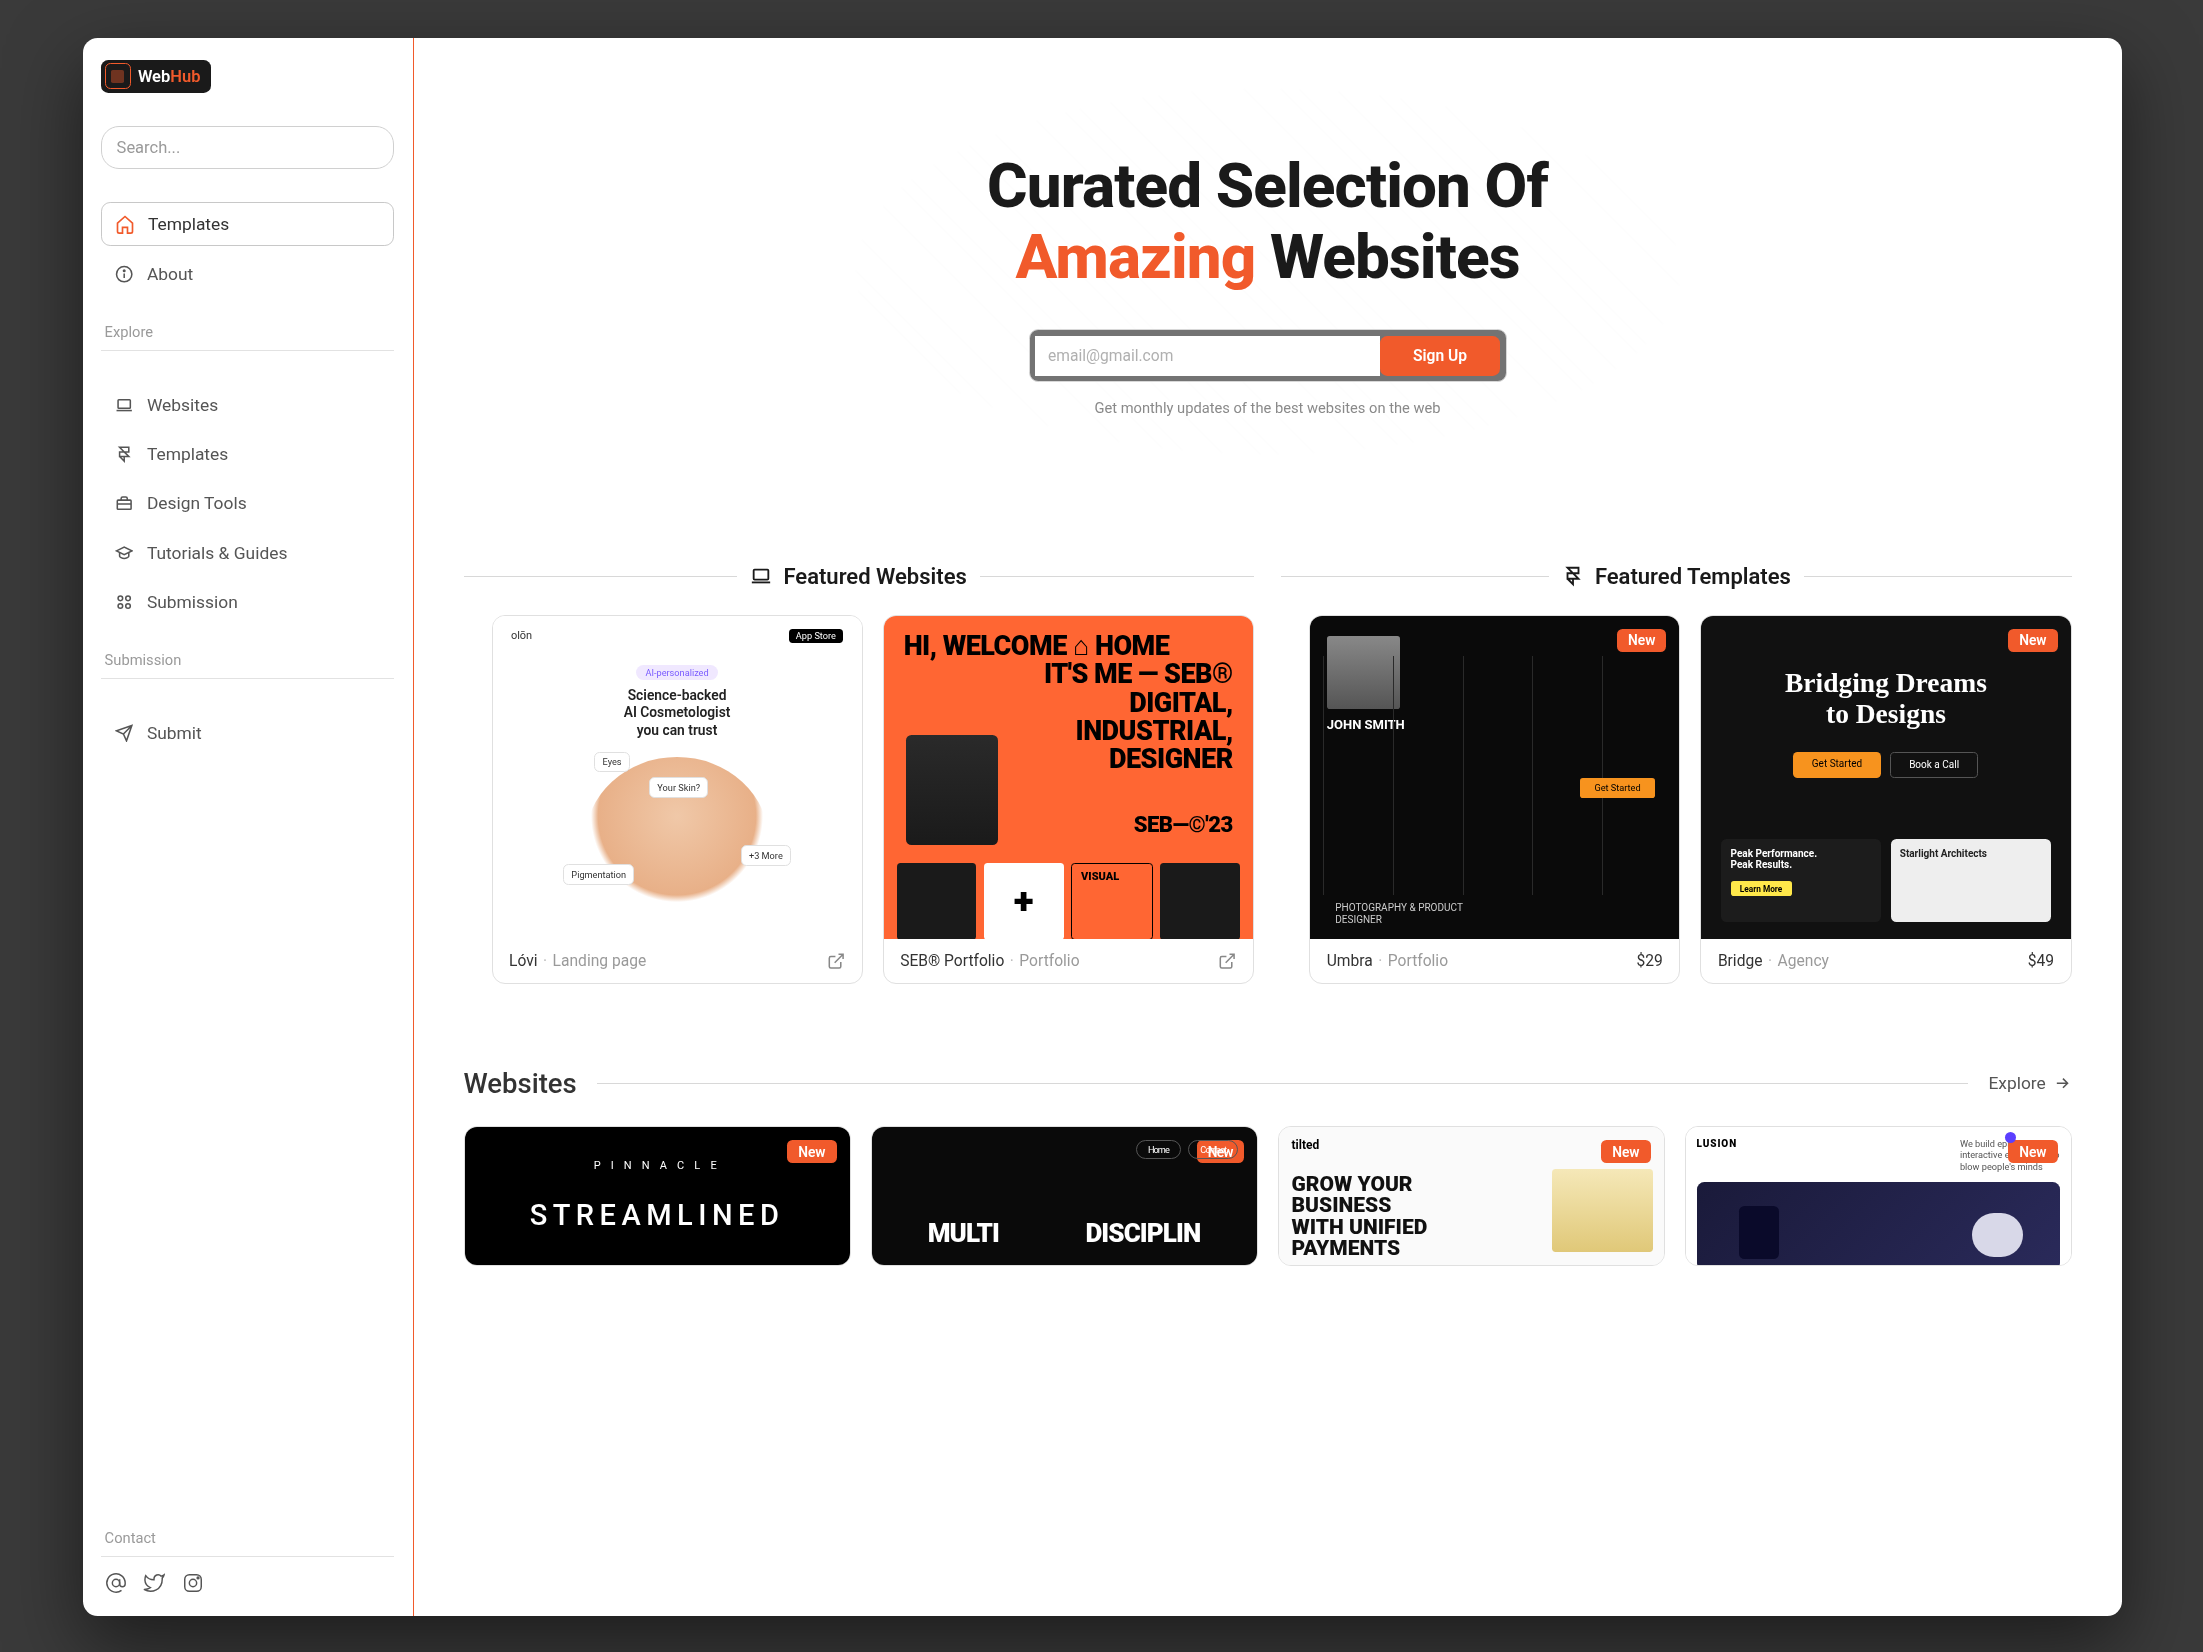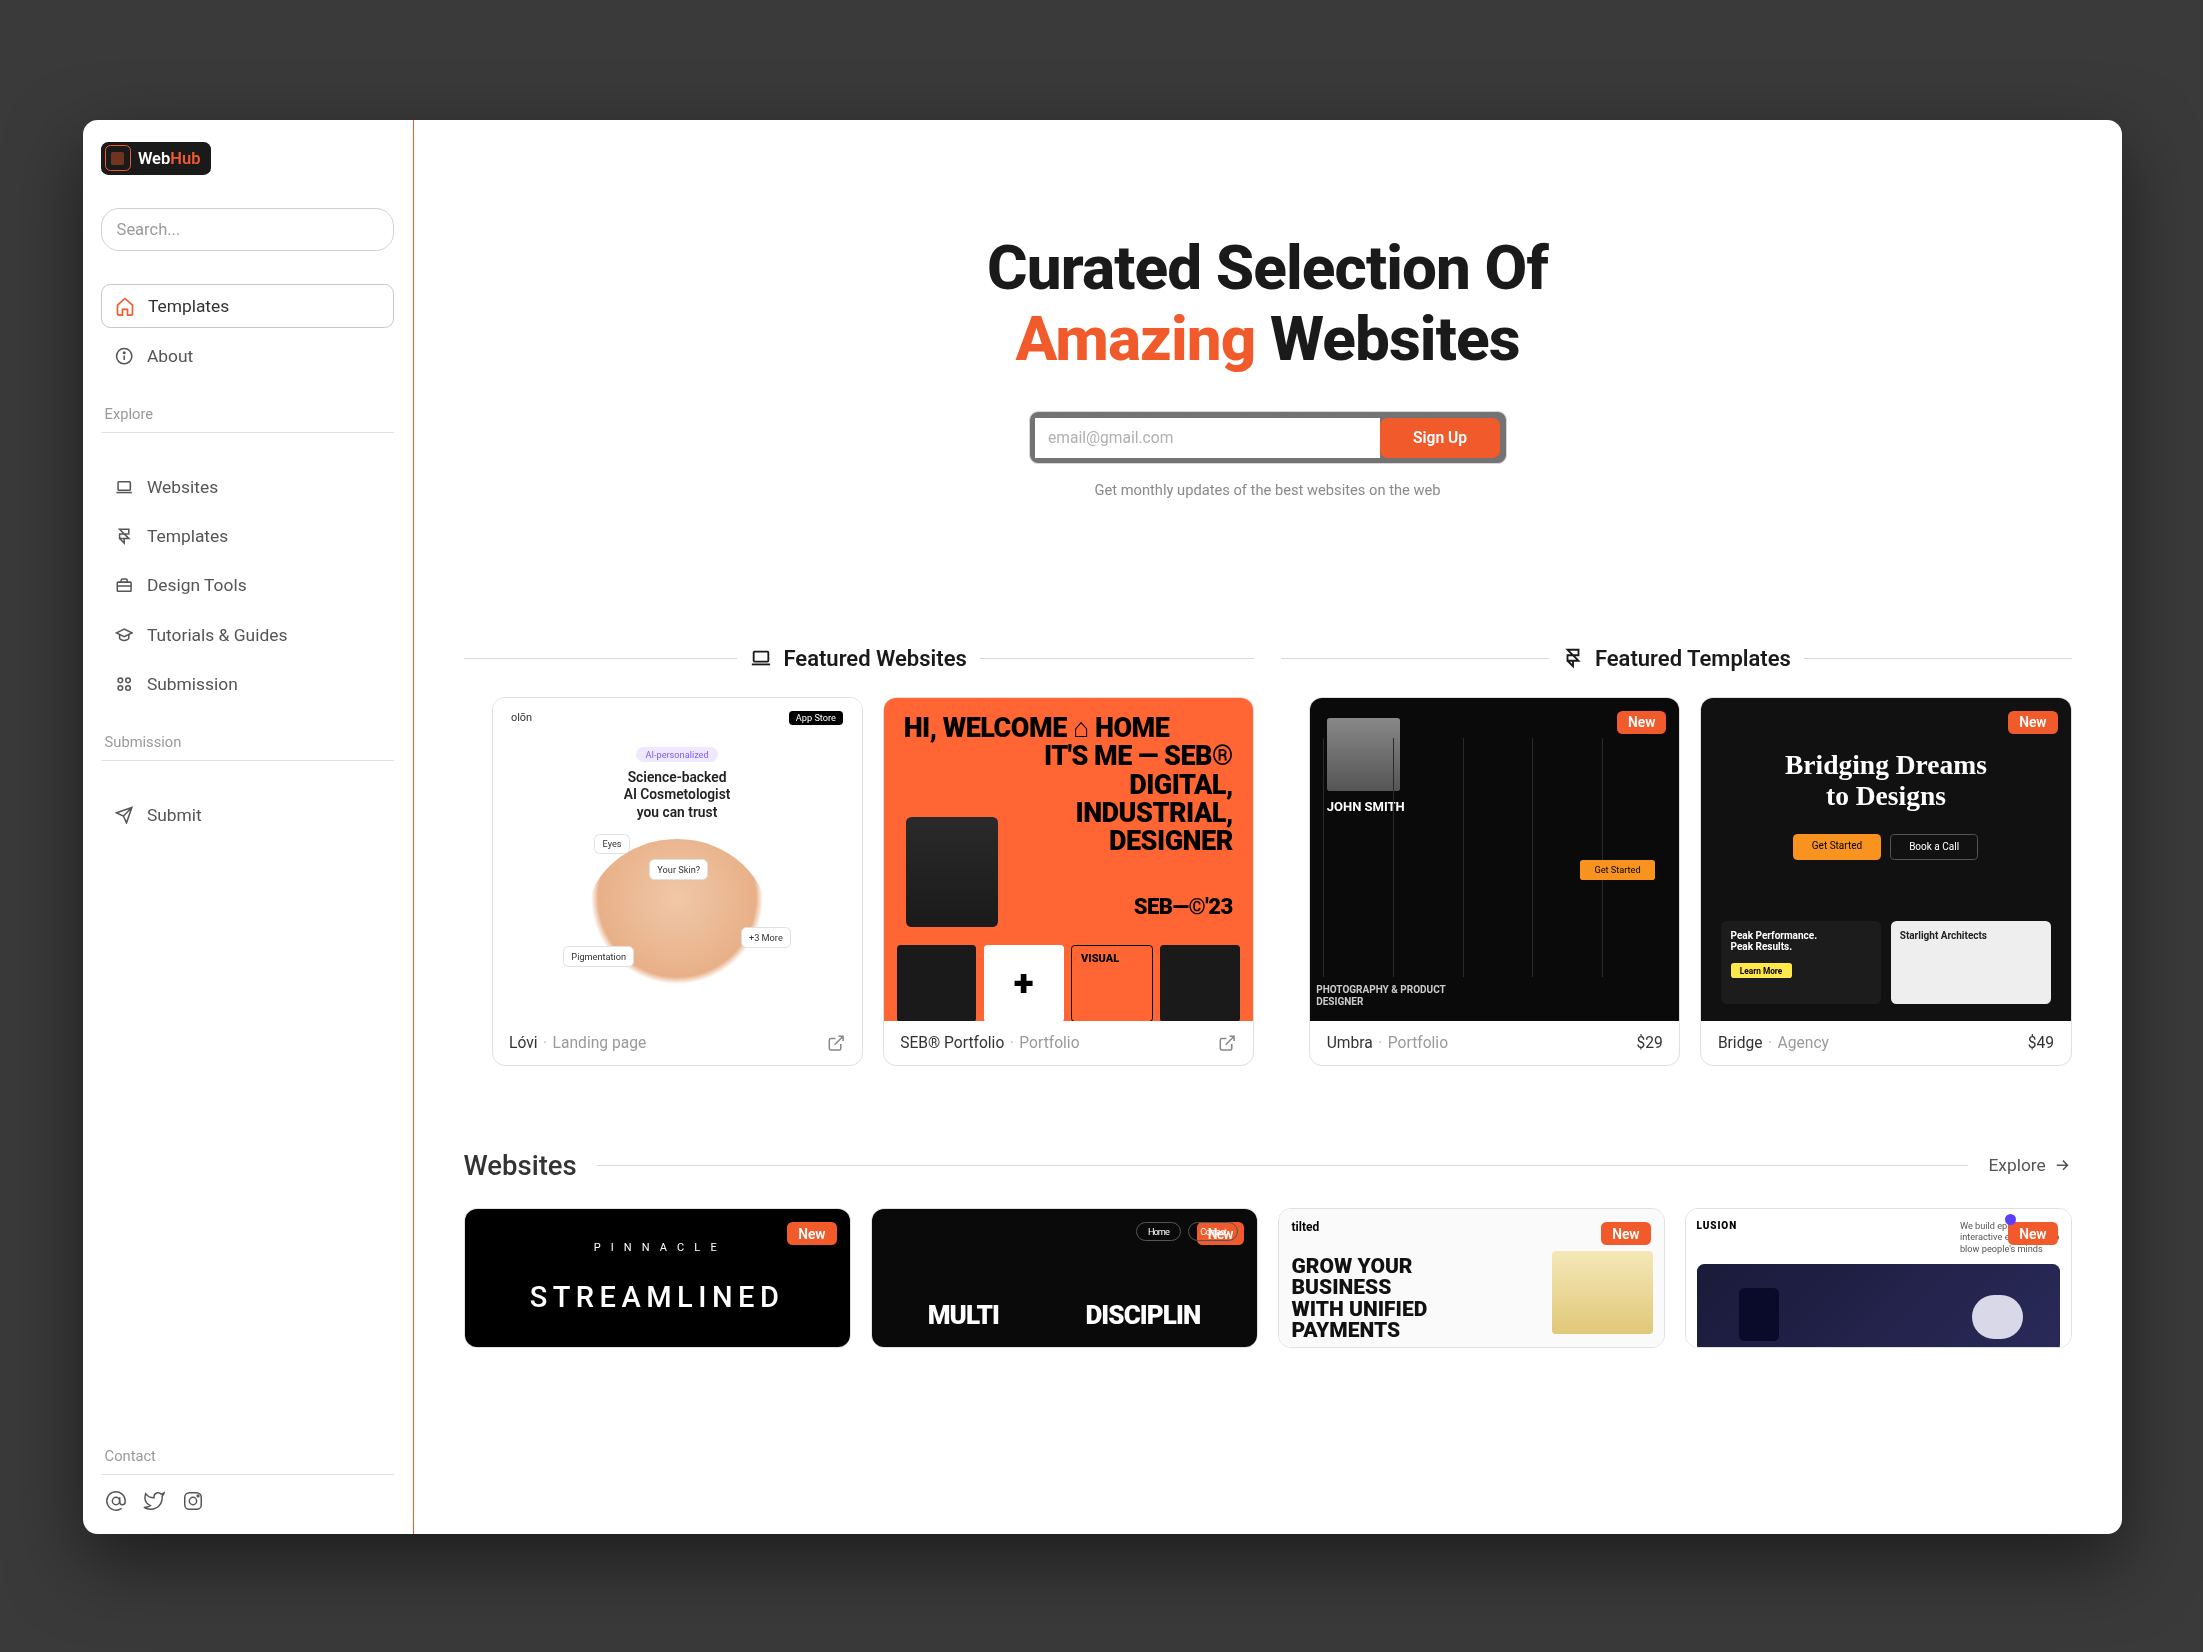--- a/index.html
+++ b/index.html
@@ -1,17 +1,17 @@
 <!DOCTYPE html>
 <html style="font-size:14.7px"><head>
 <meta charset="utf-8">
 <style>
 * { margin: 0; padding: 0; box-sizing: border-box; font-family: -apple-system, BlinkMacSystemFont, "Segoe UI", Roboto, sans-serif; }
 body { background: #3a3a3a; width: 2204px; height: 1653px; display: flex; align-items: center; justify-content: center; }
-.window { width: 2039px; height: 1414px; background: #fff; border-radius: 14.7px; display: flex; overflow: hidden; box-shadow: 0 27.5px 73px rgba(0,0,0,0.5); }
+.window { width: 2039px; height: 1578px; background: #fff; border-radius: 14.7px; display: flex; overflow: hidden; box-shadow: 0 27.5px 73px rgba(0,0,0,0.5); }
 .sidebar { width: 331px; border-right: 0.9px solid #e8e8e8; padding: 22px 18.4px; display: flex; flex-direction: column; position: relative; }
 .sidebar::after { content:""; position:absolute; right:-0.9px; top:0; bottom:0; width:0.9px; background:#f15a2b; }
 .logo { display:flex; align-items:center; gap:7.3px; background:#1a1a1a; border-radius:7.3px; padding:3.7px 11px 3.7px 3.7px; width:fit-content; }
 .logo-mark { width:26px; height:26px; border:1.8px solid #f15a2b; border-radius:5.5px; display:flex; align-items:center; justify-content:center; }
 .logo-mark-inner { width:13px; height:13px; background:#f15a2b; opacity:0.4; border-radius:1.8px; }
 .logo-text { color:#fff; font-weight:600; font-size:16.5px; }
 .logo-text .accent { color:#f15a2b; }
 .search { margin-top:33px; }
 .search input { width:100%; padding:11px 14.7px; border:0.9px solid #d0d0d0; border-radius:18px; font-size:16.5px; color:#444; }
 .search input::placeholder { color:#9a9a9a; }
@@ -69,21 +69,21 @@
 .thumb-seb .tile.visual::before { content:"VISUAL"; position:absolute; top:5.5px; left:5.5px; background:#f63; color:#000; font-weight:900; font-size:11px; padding:0 3.7px; }
 .thumb-seb .tile.white { background:#fff; }
 .thumb-seb .tile.white::after { content:"+"; position:absolute; inset:0; display:flex; align-items:center; justify-content:center; font-size:37px; font-weight:900; }
 
 .thumb-umbra { background:#0a0a0a; padding:13px; color:#aaa; font-size:9.2px; position:relative; }
 .thumb-umbra .cols { display:flex; gap:5.5px; height:239px; margin-top:27.5px; }
 .thumb-umbra .col { flex:1; border-left:0.9px solid #2a2a2a; position:relative; }
 .thumb-umbra .photo { position:absolute; top:20px; left:16.5px; width:73px; height:73px; background:linear-gradient(#888,#555); border-radius:2.8px; }
 .thumb-umbra .name { position:absolute; top:101px; left:16.5px; color:#fff; font-weight:700; font-size:13px; }
 .thumb-umbra .cta { position:absolute; right:24px; top:162px; background:#f7931e; color:#000; padding:4.6px 14.7px; font-size:9.2px; border-radius:2.8px; }
-.thumb-umbra .foot { position:absolute; bottom:13px; left:6px; color:#ccc; font-size:10px; font-weight:700; line-height:1.2; }
+.thumb-umbra .foot { position:absolute; bottom:13px; left:25px; color:#ccc; font-size:10px; font-weight:400; line-height:1.2; }
 
 .thumb-bridge { background:#111; padding:20px; color:#fff; text-align:center; position:relative; }
 .thumb-bridge h3 { font-family:Georgia,serif; font-size:27.5px; font-weight:600; margin-top:31px; line-height:1.15; }
 .thumb-bridge .btns { display:flex; gap:9.2px; justify-content:center; margin-top:22px; }
 .thumb-bridge .b1 { background:#f7931e; color:#000; padding:6.4px 18.4px; border-radius:4.6px; font-size:10px; }
 .thumb-bridge .b2 { border:0.9px solid #555; padding:6.4px 18.4px; border-radius:4.6px; font-size:10px; }
 .thumb-bridge .tiles { display:flex; gap:9.2px; margin-top:61px; }
 .thumb-bridge .tl { flex:1; height:83px; border-radius:5.5px; padding:9.2px; font-size:10px; font-weight:700; text-align:left; }
 .thumb-bridge .tl.dark { background:#1c1c1c; color:#fff; }
 .thumb-bridge .tl.light { background:#eee; color:#222; }

